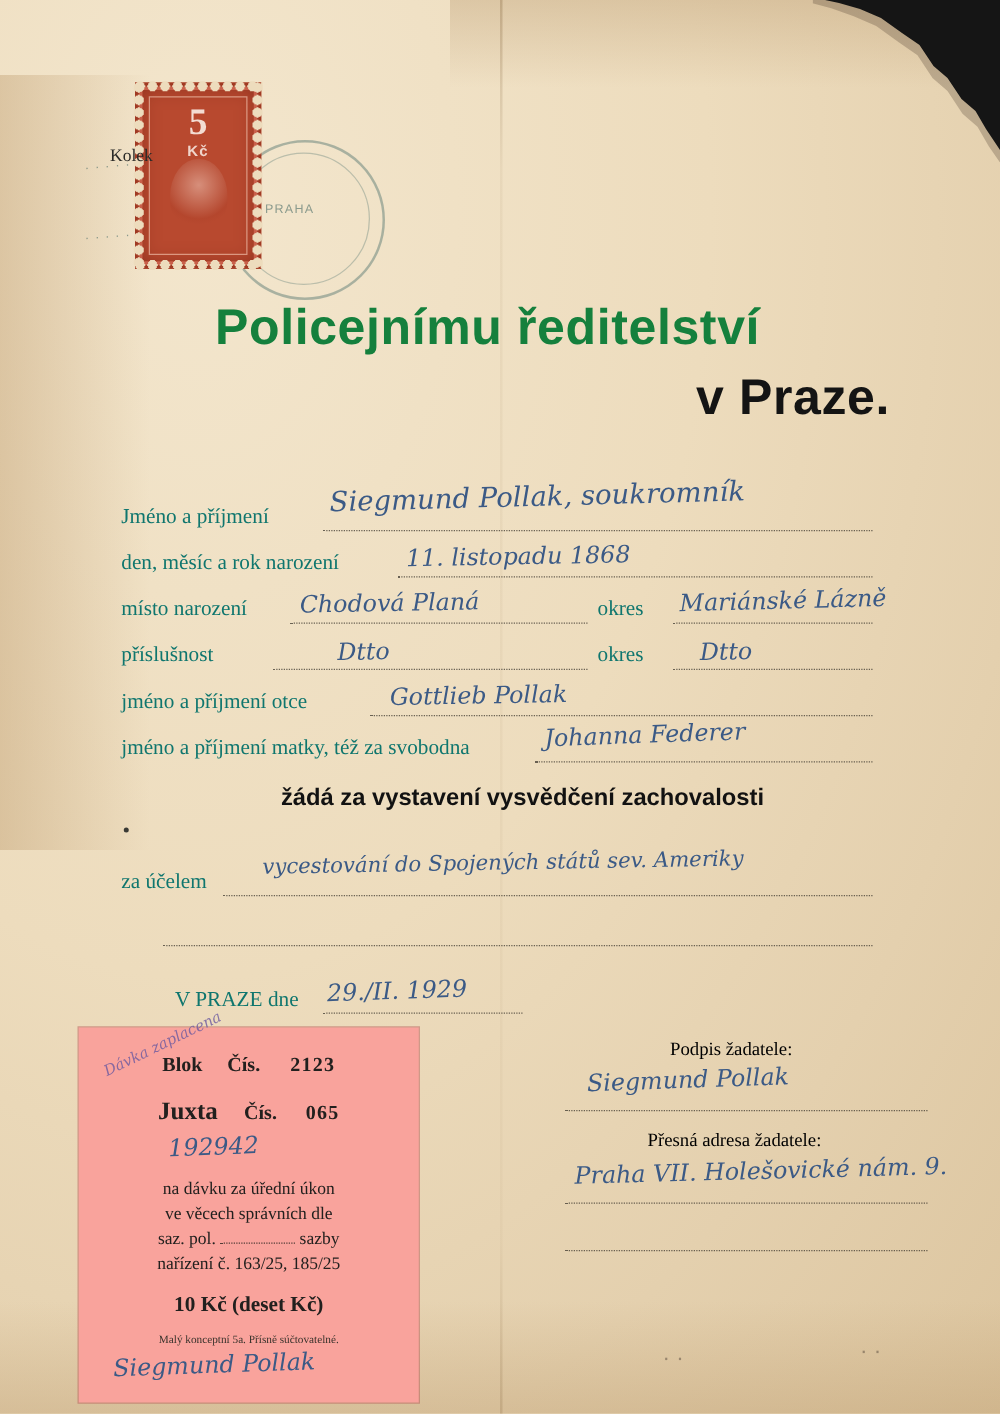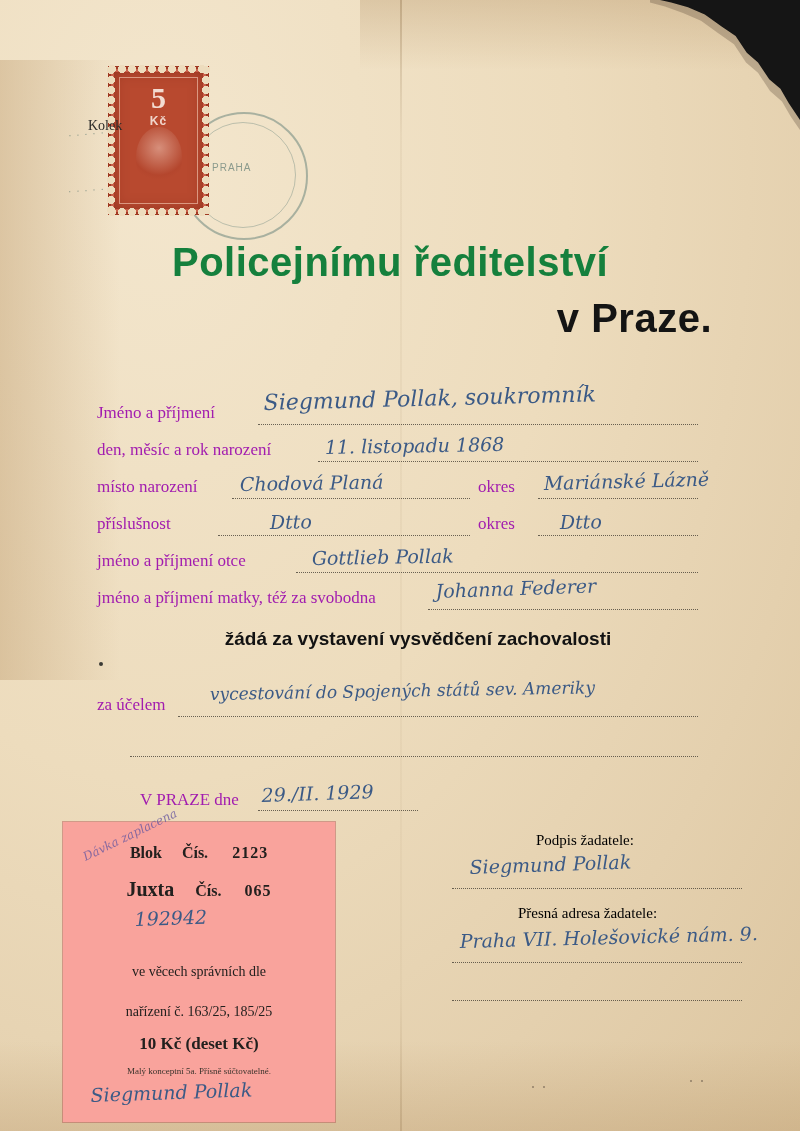--- a/index.html
+++ b/index.html
@@ -112,21 +112,21 @@
   #title1{
     position:absolute;left:172px;top:240px;width:520px;
     font-size:40px;font-weight:bold;color:#15803d;letter-spacing:.5px;
   }
   #title2{
     position:absolute;left:172px;top:296px;width:540px;text-align:right;
     font-size:40px;font-weight:bold;color:#141414;letter-spacing:.5px;
   }
 
   
-  .row{position:absolute;font-size:17px;color:#a21caf;font-family:"Liberation Serif",serif;}
+  .row{position:absolute;font-size:17px;color:#0f766e;font-family:"Liberation Serif",serif;}
   .rule{
     position:absolute;border-bottom:1px dotted rgba(60,55,45,.75);height:0;
   }
   .hand{
     position:absolute;
     font-family:"DejaVu Serif", serif;
     font-style:italic;
     color:#3b5a86;
     white-space:nowrap;
     transform-origin:left bottom;
@@ -266,21 +266,27 @@
   </div>
 
   <div class="ln" style="top:56px;font-size:20px;">
     <span class="bold" style="font-family:Liberation Serif, serif;margin-top:34px;">Juxta</span>
     <span class="bold" style="margin-left:16px;font-size:16px;">Čís.</span>
     <span class="bold" style="margin-left:18px;font-size:16px;letter-spacing:1px;">065</span>
   </div>
 
   <div class="ln hand md" style="position:absolute;left:72px;top:86px;transform:rotate(-2deg);width:auto;color:#3b5a86;">192942</div>
 
+  <div class="ln" style="top:122px;font-size:14px;">na dávku za úřední úkon</div>
   <div class="ln" style="top:142px;font-size:14px;">ve věcech správních dle</div>
+  <div class="ln" style="top:162px;font-size:14px;">
+    <span>saz. pol.</span>
+    <span class="dot-under" style="width:60px;"></span>
+    <span>sazby</span>
+  </div>
   <div class="ln" style="top:182px;font-size:14px;">nařízení č. 163/25, 185/25</div>
 
   <div class="ln bold" style="top:212px;font-size:17px;">10 Kč (deset Kč)</div>
 
   <div class="ln" style="top:244px;font-size:9px;color:#3a332c;">Malý konceptní 5a.  Přísně súčtovatelné.</div>
 
   <div class="ln hand md" style="position:absolute;left:28px;top:262px;transform:rotate(-2deg);width:auto;color:#3b5a86;">Siegmund Pollak</div>
 </div>
 
 </body></html>

